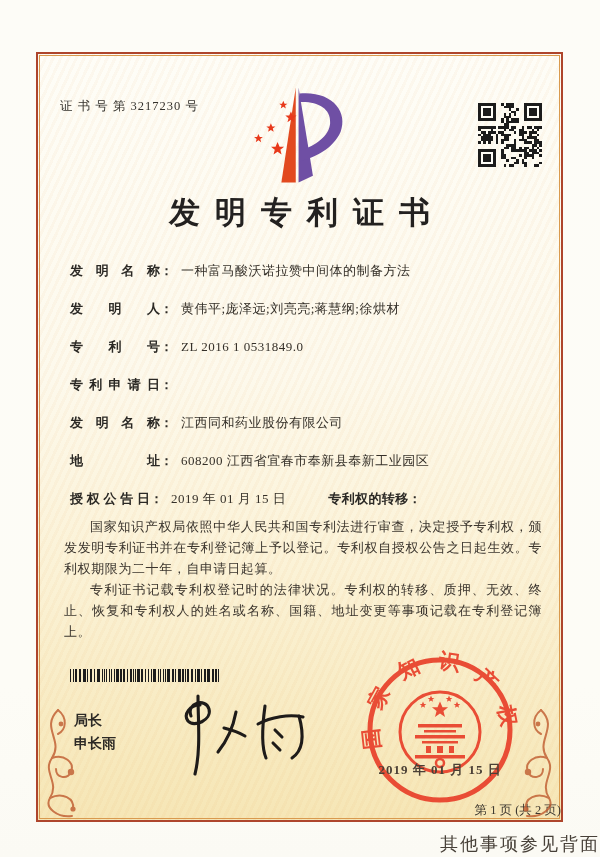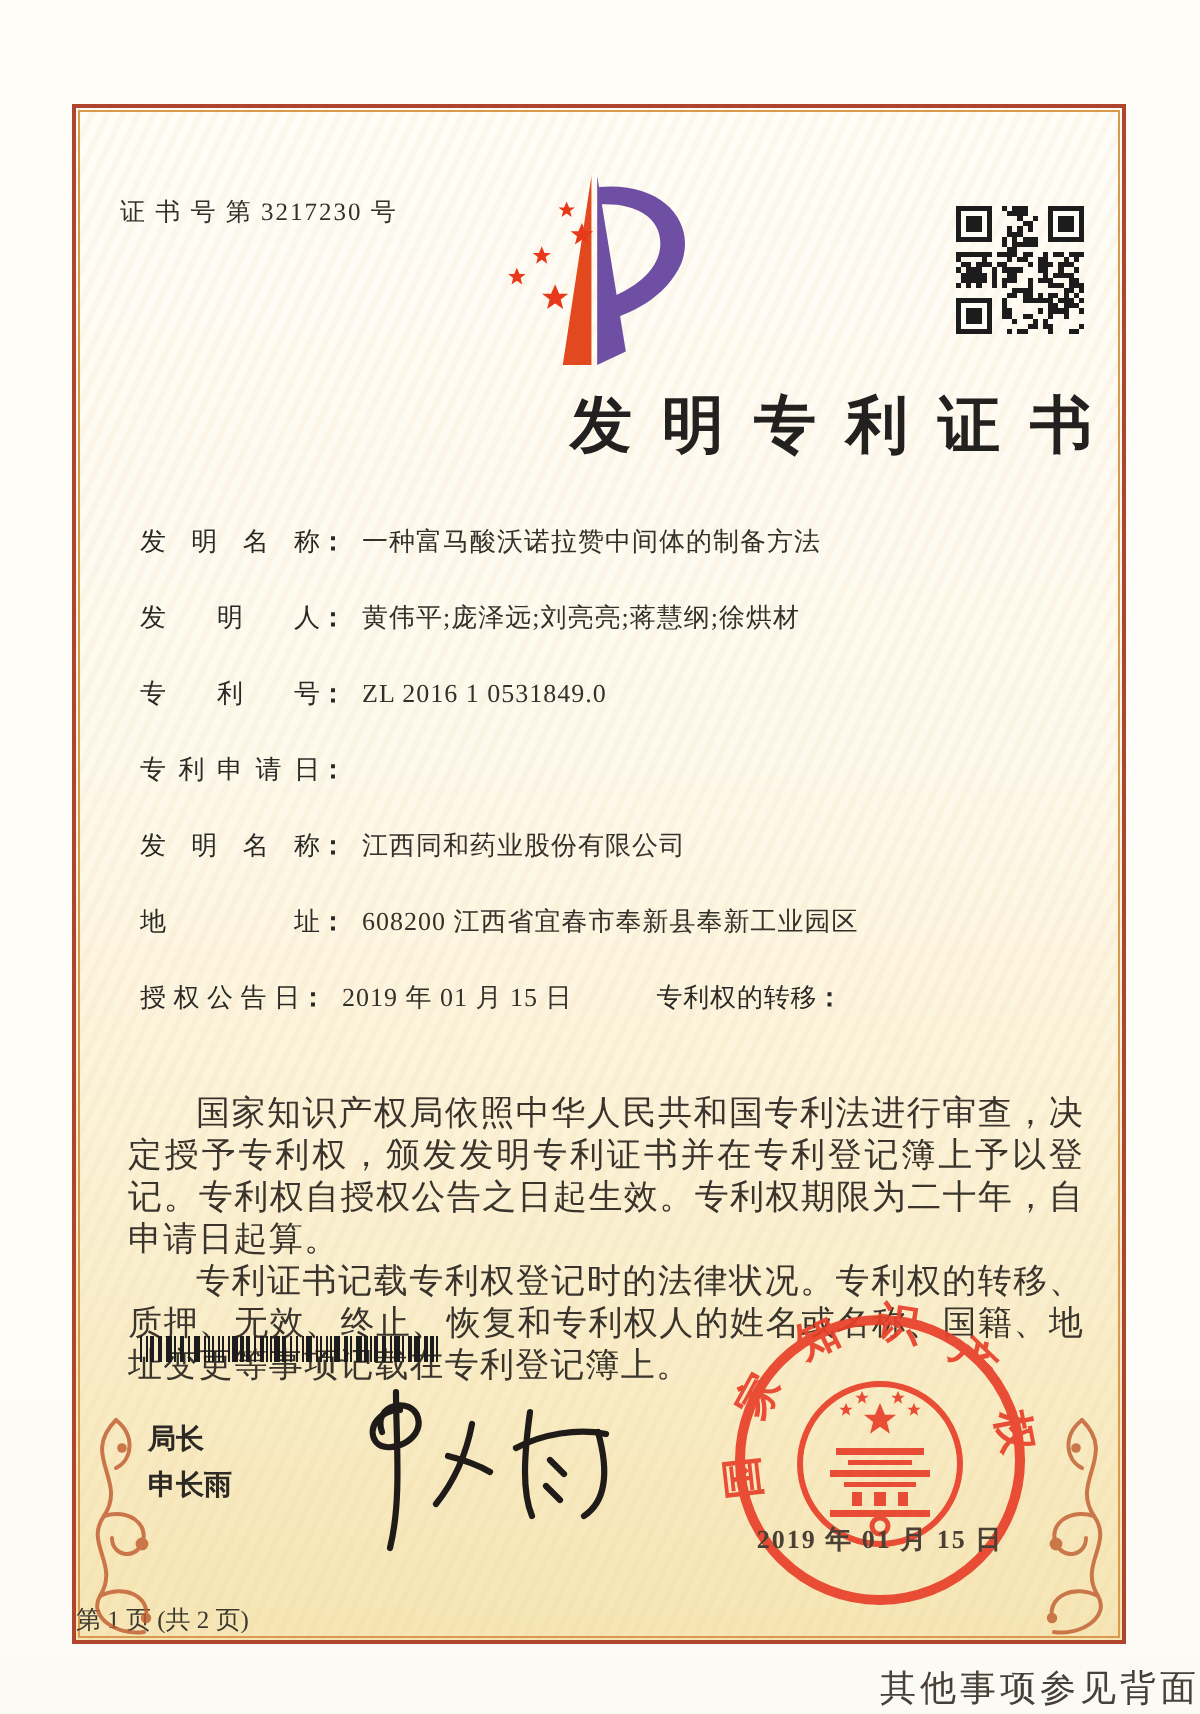--- a/index.html
+++ b/index.html
@@ -14,40 +14,40 @@
     border:2px solid #ae452c;box-sizing:border-box;
     background:
       repeating-linear-gradient(115deg, rgba(226,156,78,0.055) 0 3px, rgba(255,255,255,0) 3px 7px),
       linear-gradient(180deg,#fefdf7 0%,#fdf9ec 42%,#fbf2d6 68%,#f7e9bd 92%,#f6e6b6 100%);
   }
   .cert-inner{position:absolute;inset:1px;border:1px solid #d99a4e;pointer-events:none;}
   .abs{position:absolute;}
   .cert-no{left:22px;top:44px;font-size:12.5px;letter-spacing:1px;color:#33302b;}
   .logo{left:200px;top:30px;width:125px;height:108px;}
   .qr{left:440px;top:49px;width:64px;height:64px;}
-  .title{left:0;top:138px;width:100%;text-align:right;font-size:31px;font-weight:600;
+  .title{left:0;top:138px;width:100%;text-align:center;font-size:31px;font-weight:600;
          letter-spacing:15px;padding-left:15px;box-sizing:border-box;color:#232120;}
   .fields{left:32px;top:206px;width:472px;font-size:13px;}
   .f-row{display:flex;align-items:baseline;line-height:22px;margin-bottom:16px;}
   .f-label{flex:none;width:90px;text-align:justify;text-align-last:justify;
-           font-weight:400;color:#2b2925;}
+           font-weight:700;color:#2b2925;}
   .f-colon{flex:none;font-weight:600;margin-right:8px;color:#2b2925;}
   .f-value{color:#353029;letter-spacing:0.5px;}
   .grant-gap{width:42px;flex:none;}
   .f-label.small{width:80px;}
-  .body-text{left:26px;top:462px;width:478px;font-size:17px;line-height:21px;
-             color:#3a342d;text-align:justify;margin-top:30px;}
+  .body-text{left:26px;top:462px;width:478px;font-size:13px;line-height:21px;
+             color:#3a342d;text-align:justify;}
   .body-text p{margin:0;text-indent:2em;letter-spacing:0.6px;}
   .barcode{left:32px;top:614px;width:152px;height:13px;}
   .director{left:36px;top:655px;font-size:14px;line-height:23px;font-weight:600;color:#2d2a26;}
   .signature{left:120px;top:638px;width:170px;height:90px;}
   .seal{left:318px;top:592px;width:168px;height:168px;opacity:0.92;}
   .seal-date{left:318px;top:707px;width:168px;text-align:center;font-size:13px;
              font-weight:600;color:#4b4036;letter-spacing:1px;}
-  .page-info{left:0;top:748px;width:100%;text-align:left;font-size:12.5px;color:#3c372f;}
+  .page-info{left:0;top:748px;width:100%;text-align:right;font-size:12.5px;color:#3c372f;}
   .back-note{position:absolute;left:0;top:832px;width:100%;text-align:right;
              font-size:18px;color:#474038;letter-spacing:2px;}
   .orn{bottom:-8px;width:64px;height:120px;}
   .orn-l{left:-10px;}
   .orn-r{right:-10px;transform:scaleX(-1);}
 </style>
 </head>
 <body>
 
 <div class="cert">

